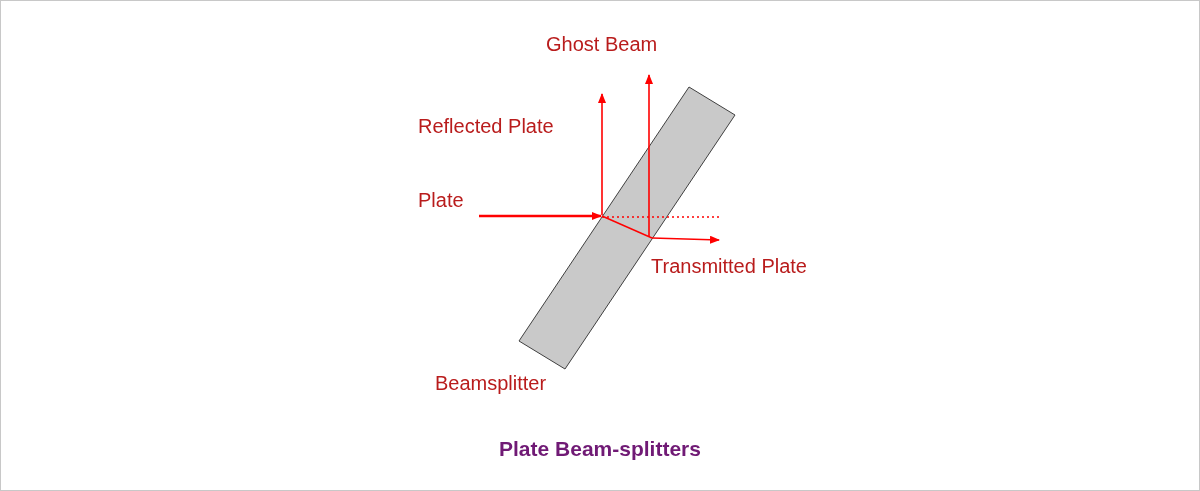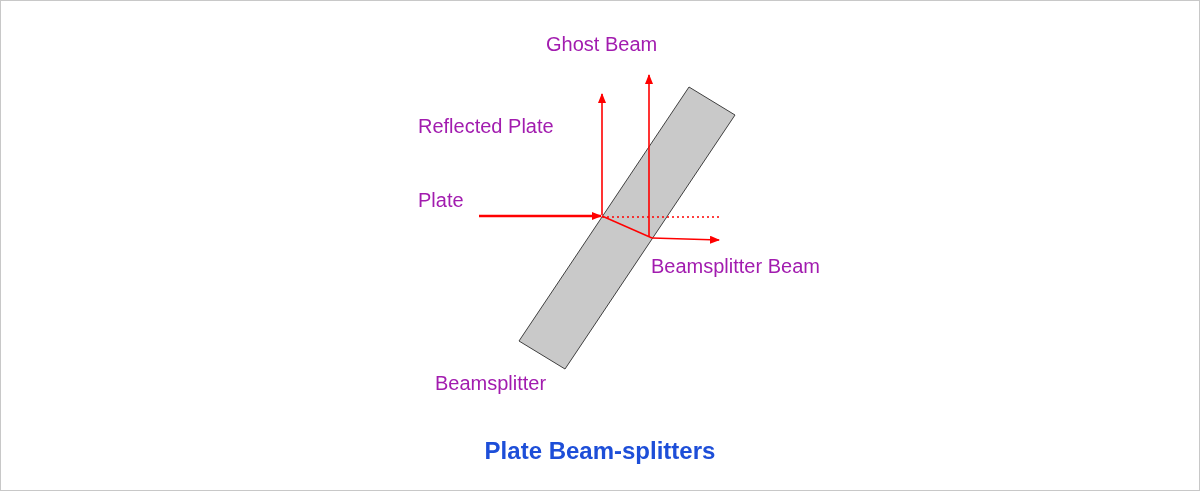--- a/index.html
+++ b/index.html
@@ -18,34 +18,34 @@
   }
   .diagram-svg {
     position: absolute;
     left: 0;
     top: 0;
     width: 1198px;
     height: 489px;
   }
   .label {
     position: absolute;
-    color: #a21caf;
+    color: #b91c1c;
     font-size: 20px;
     line-height: 23px;
     white-space: nowrap;
   }
   .figure-title {
     position: absolute;
     left: 0;
     top: 436px;
     width: 100%;
     text-align: center;
-    font-size: 24px;
+    font-size: 21px;
     font-weight: bold;
-    color: #1d4ed8;
+    color: #701a75;
   }
 </style>
 </head>
 <body>
 
 <div class="canvas">
 
   <svg class="diagram-svg" viewBox="0 0 1198 489">
     <defs>
       <marker id="arrowhead" markerWidth="10" markerHeight="8" refX="9" refY="4" orient="auto" markerUnits="userSpaceOnUse">
@@ -67,18 +67,18 @@
 
     <line x1="651" y1="237" x2="718" y2="239" stroke="#ff0000" stroke-width="1.6" marker-end="url(#arrowhead)"></line>
   </svg>
 
   <span class="label" style="left:545px; top:32px">Ghost Beam</span>
 
   <span class="label" style="left:417px; top:114px">Reflected Plate</span>
 
   <span class="label" style="left:417px; top:188px">Plate</span>
 
-  <span class="label" style="left:650px; top:254px">Beamsplitter Beam</span>
+  <span class="label" style="left:650px; top:254px">Transmitted Plate</span>
 
   <span class="label" style="left:434px; top:371px">Beamsplitter</span>
 
   <div class="figure-title">Plate Beam-splitters</div>
 </div>
 
 </body></html>

